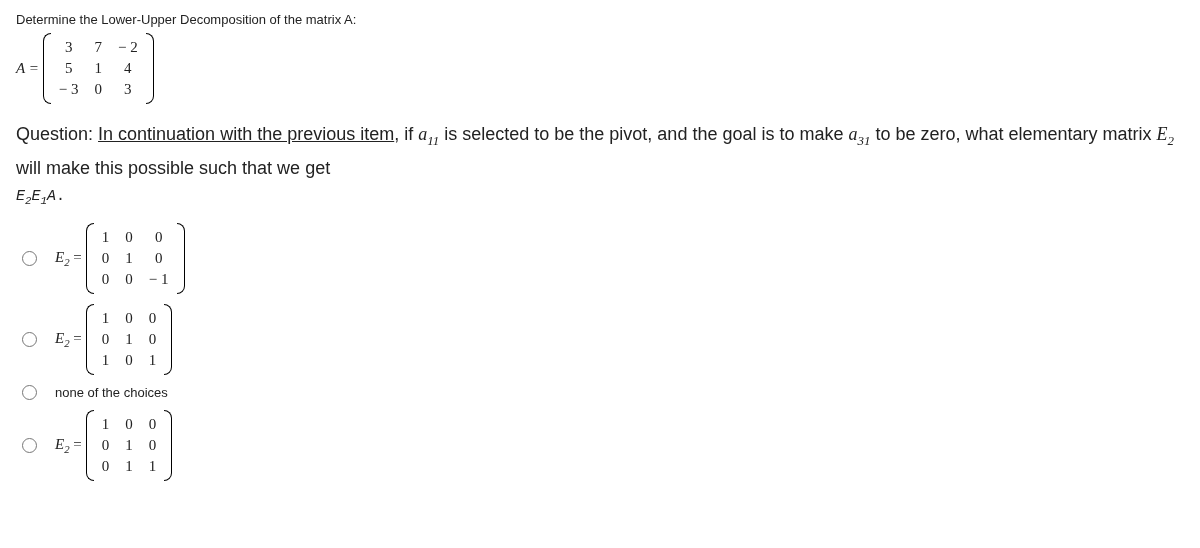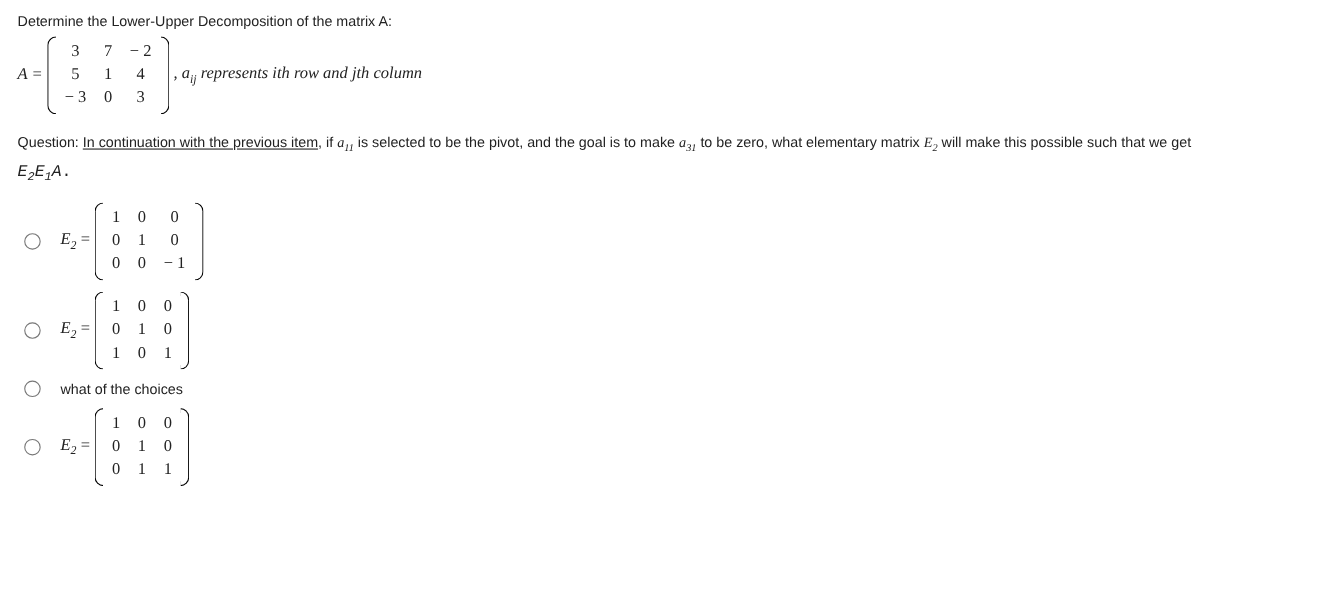--- a/index.html
+++ b/index.html
@@ -64,21 +64,21 @@
     .sub {
       font-size: 0.72em;
       vertical-align: sub;
       font-style: italic;
     }
     .subn {
       font-size: 0.72em;
       vertical-align: sub;
     }
     .question-row {
-      font-size: 13px;
+      font-size: 18px;
       margin-top: 0;
       line-height: 1.8;
     }
     .underline {
       text-decoration: underline;
     }
     .serif-i {
       font-family: 'Times New Roman', serif;
       font-style: italic;
     }
@@ -138,23 +138,20 @@
             <td>4</td>
           </tr>
       <tr>
             <td>− 3</td>
             <td>0</td>
             <td>3</td>
           </tr>
     </tbody>
       </table>
   </span>
-  <span class="italic">
-    <span>, </span><span>a</span><span class="sub">ij</span><span> represents ith row and jth column</span>
-  </span>
 </div>
 
 <div class="question-row">
   <span>Question: </span><span class="underline">In continuation with the previous item</span><span>, if </span><span class="serif-i"><span>a</span><span class="subn">11</span></span><span> is selected to be the pivot, and the goal is to make </span><span class="serif-i"><span>a</span><span class="subn">31</span></span><span> to be zero, what elementary matrix </span><span class="serif-i"><span>E</span><span class="subn">2</span></span><span> will make this possible such that we get</span>
 </div>
 
 <div class="result-line">
   <span>E</span><span class="subn">2</span><span>E</span><span class="subn">1</span><span>A</span><span style="font-style:normal">.</span>
 </div>
 
@@ -209,21 +206,21 @@
               <td>1</td>
             </tr>
       </tbody>
         </table>
     </span>
   </div>
 </div>
 
 <div class="option">
   <div class="radio"></div>
-  <div class="option-content text-option">what of the choices</div>
+  <div class="option-content text-option">none of the choices</div>
 </div>
 
 <div class="option">
   <div class="radio"></div>
   <div class="option-content">
     <span class="e2eq"><span>E</span><span class="subn">2</span><span style="font-style:normal"> = </span></span>
     <span class="matrix">
       <table>
         <tbody>
             <tr>

